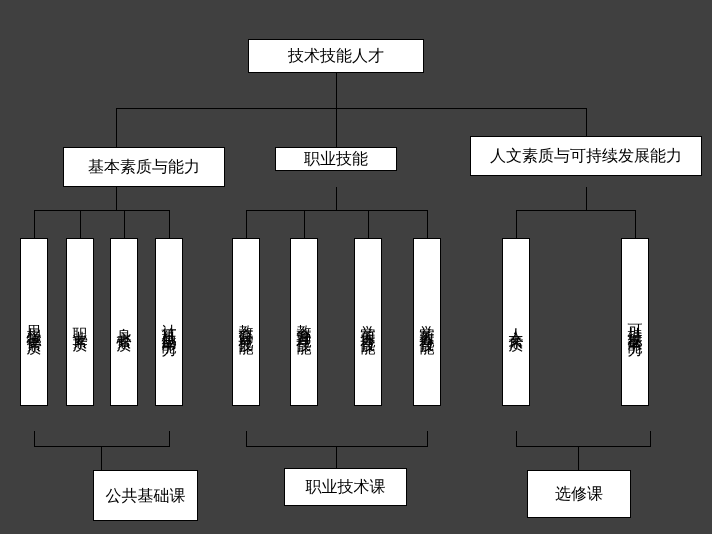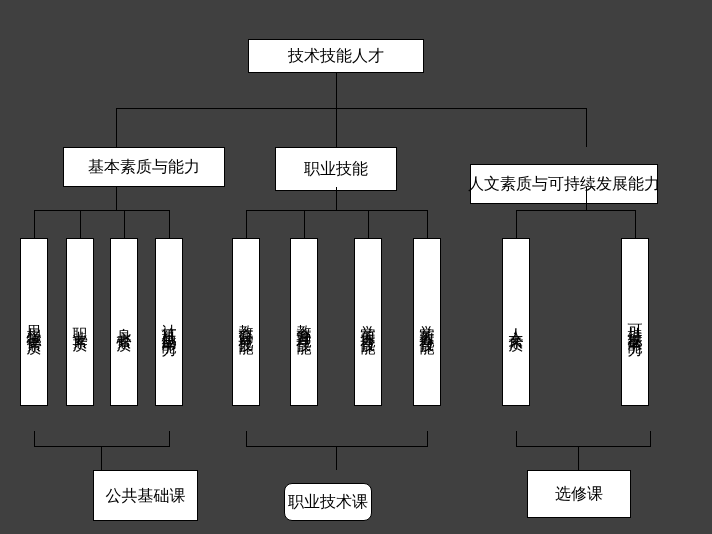--- a/index.html
+++ b/index.html
@@ -27,22 +27,22 @@
 
   <div class="box" style="left:248px;top:39px;width:176px;height:34px;">技术技能人才</div>
 
   <div class="vline" style="left:336px;top:73px;height:35px;"></div>
   <div class="hline" style="left:116px;top:108px;width:471px;"></div>
   <div class="vline" style="left:116px;top:108px;height:39px;"></div>
   <div class="vline" style="left:336px;top:108px;height:39px;"></div>
   <div class="vline" style="left:586px;top:108px;height:39px;"></div>
 
   <div class="box" style="left:35px;top:147px;width:162px;height:40px;margin-left:28px;">基本素质与能力</div>
-  <div class="box" style="left:275px;top:147px;width:122px;height:44px;">职业技能</div>
-  <div class="box" style="left:470px;top:164px;width:188px;height:40px;">人文素质与可持续发展能力</div>
+  <div class="box" style="left:275px;top:147px;width:122px;height:24px;">职业技能</div>
+  <div class="box" style="left:470px;top:136px;width:232px;height:40px;">人文素质与可持续发展能力</div>
 
   <div class="vline" style="left:116px;top:187px;height:23px;"></div>
   <div class="hline" style="left:34px;top:210px;width:136px;"></div>
   <div class="vline" style="left:34px;top:210px;height:28px;"></div>
   <div class="vline" style="left:80px;top:210px;height:28px;"></div>
   <div class="vline" style="left:124px;top:210px;height:28px;"></div>
   <div class="vline" style="left:169px;top:210px;height:28px;"></div>
 
   <div class="vline" style="left:336px;top:187px;height:23px;"></div>
   <div class="hline" style="left:246px;top:210px;width:182px;"></div>
@@ -78,16 +78,16 @@
   <div class="vline" style="left:427px;top:431px;height:15px;"></div>
   <div class="hline" style="left:246px;top:446px;width:182px;"></div>
   <div class="vline" style="left:336px;top:446px;height:24px;"></div>
 
   <div class="vline" style="left:516px;top:431px;height:15px;"></div>
   <div class="vline" style="left:650px;top:431px;height:15px;"></div>
   <div class="hline" style="left:516px;top:446px;width:135px;"></div>
   <div class="vline" style="left:578px;top:446px;height:24px;"></div>
 
   <div class="box" style="left:49px;top:470px;width:105px;height:51px;margin-left:44px;">公共基础课</div>
-  <div class="box" style="left:284px;top:483px;width:88px;height:38px;border-radius:8px;">职业技术课</div>
+  <div class="box" style="left:284px;top:468px;width:123px;height:38px;">职业技术课</div>
   <div class="box" style="left:527px;top:470px;width:104px;height:48px;">选修课</div>
 
 </div>
 
 </body></html>

